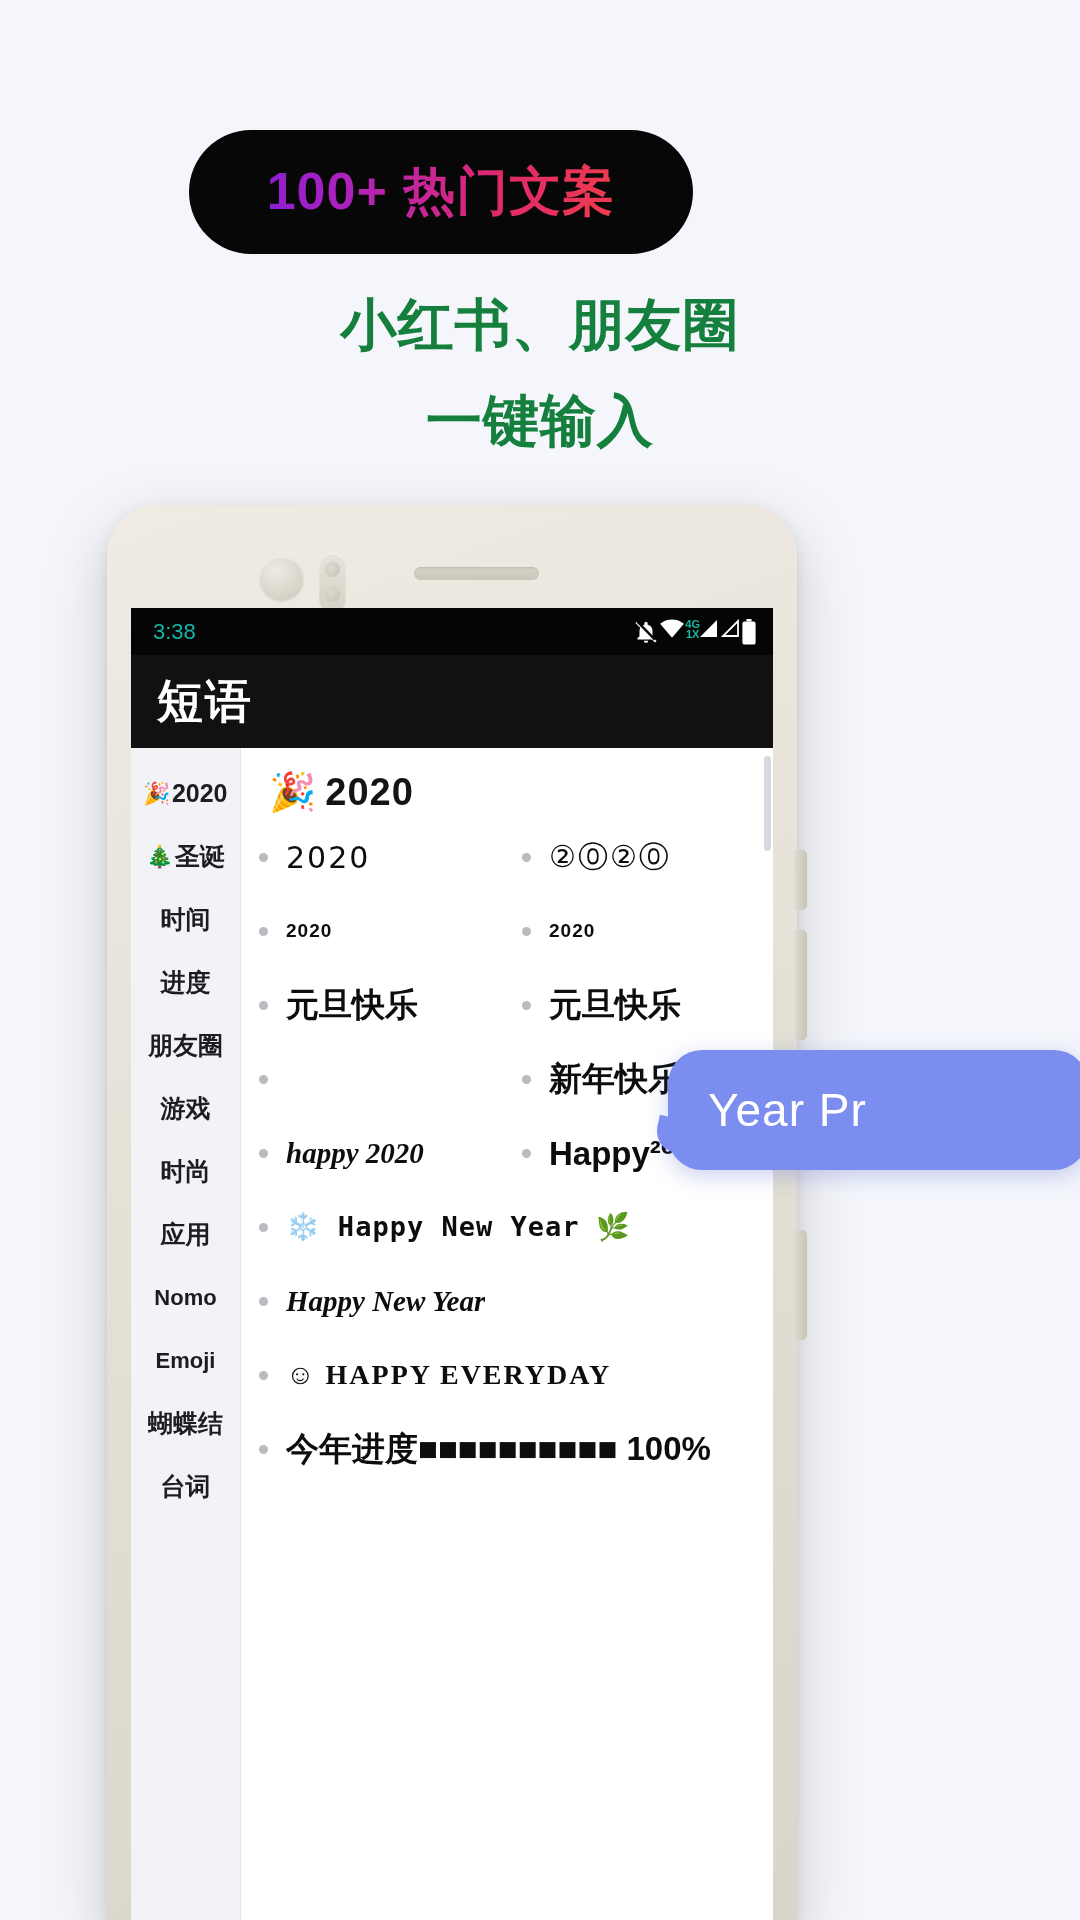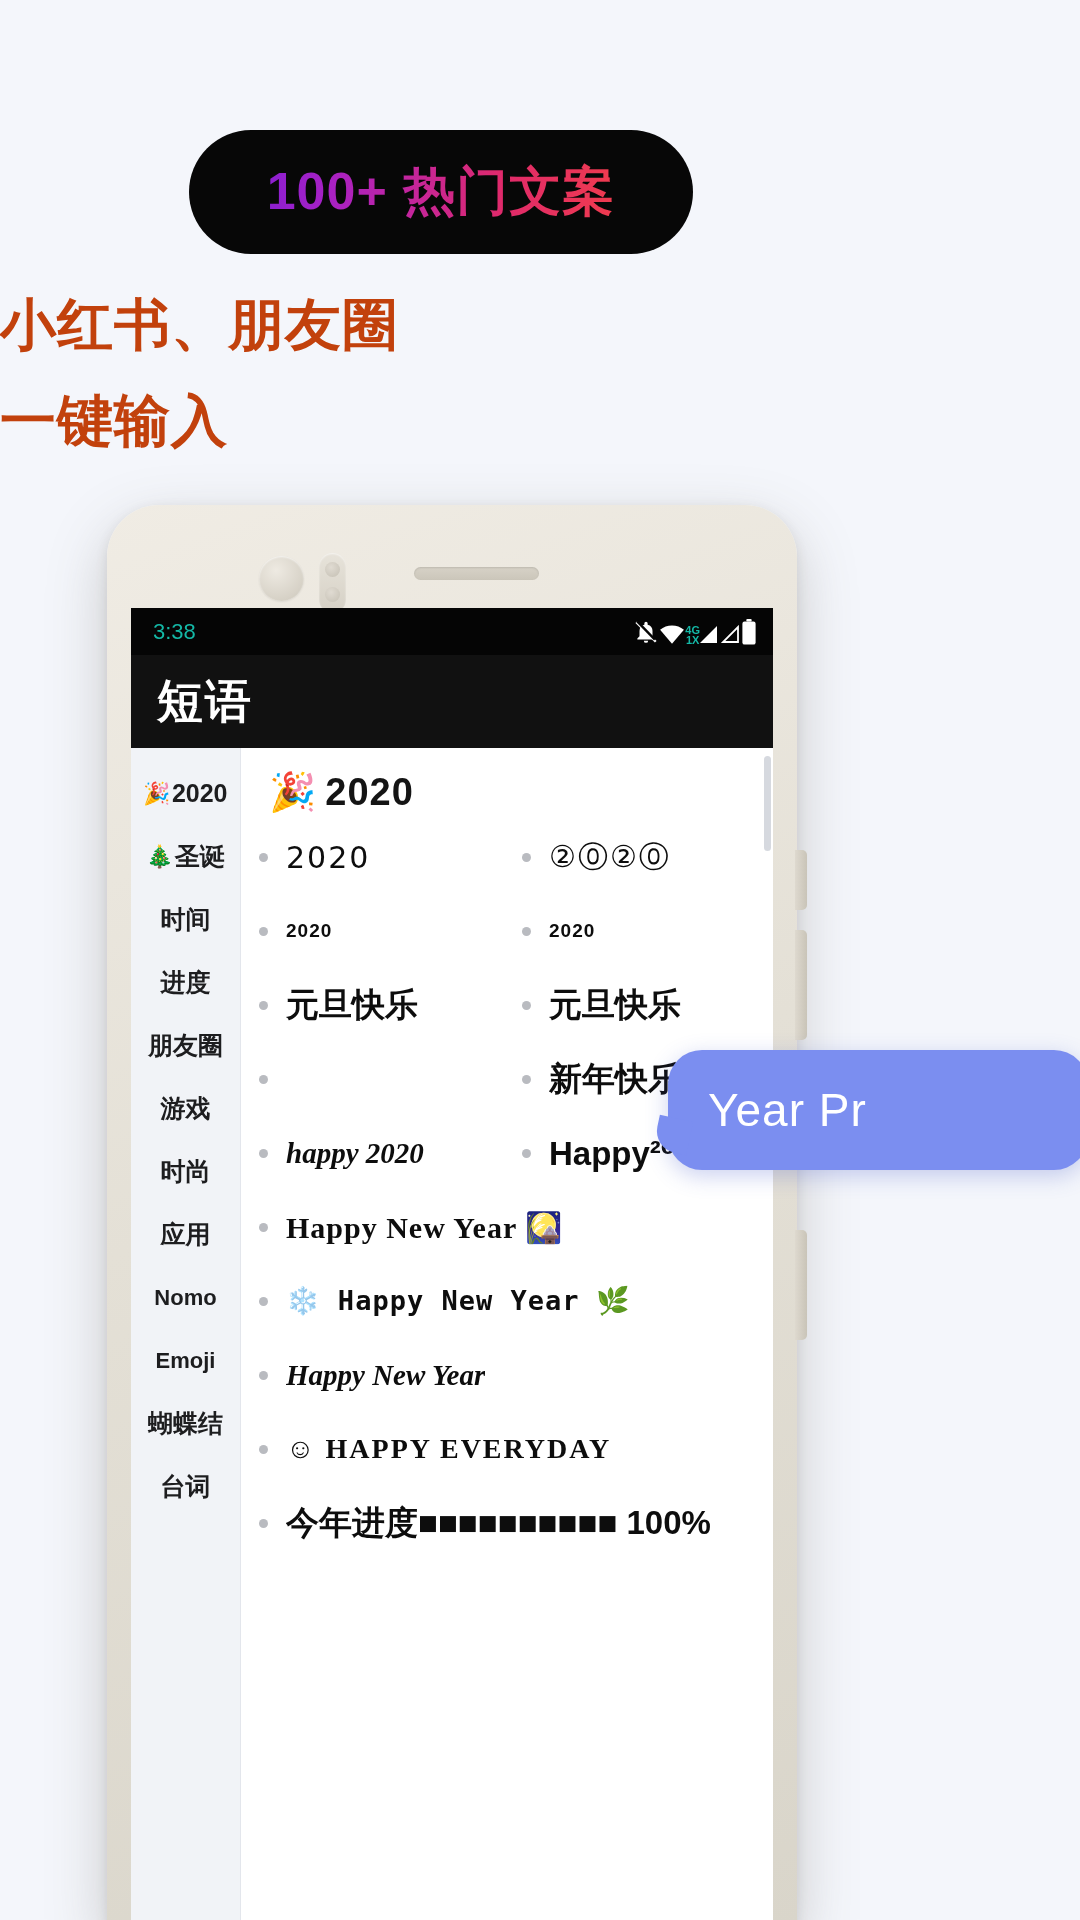--- a/index.html
+++ b/index.html
@@ -23,21 +23,21 @@
     font-size:52px; font-weight:700; letter-spacing:1px;
     background:linear-gradient(90deg,#8c1fd0 0%,#a821c4 18%,#c2259f 40%,#e02a6a 68%,#ef3b4f 100%);
     -webkit-background-clip:text; background-clip:text;
     -webkit-text-fill-color:transparent; color:transparent;
     white-space:nowrap;
   }
 
   
   .headline {
     position:absolute; left:0; top:292px; width:1080px;
-    text-align:left; color:#c2410c;
+    text-align:center; color:#15803d;
     font-size:56px; font-weight:700; line-height:1.18;
     letter-spacing:1px;
   }
   .headline .l2 { display:block;margin-top:30px; }
 
   
   .phone {
     position:absolute; left:107px; top:505px;
     width:690px; height:1420px;
     background:linear-gradient(160deg,#f0ece4 0%,#e4e0d6 45%,#d9d5ca 100%);
@@ -86,21 +86,21 @@
     width:642px; height:1320px;
     background:#ffffff; overflow:hidden;
   }
 
   .statusbar {
     height:47px; background:#050505; color:#14b8a6;
     display:flex; align-items:center; padding:0 16px 0 22px;
     font-size:22px; font-weight:500;
   }
   .sb-spacer { flex:1; }
-  .sb-icons { display:flex; align-items:flex-end; }
+  .sb-icons { display:flex; align-items:flex-start; }
   .sb-icons svg { display:block; }
   .net-label { font-size:11px; line-height:10px; text-align:center; font-weight:700; margin-right:-3px; }
 
   .appbar {
     height:93px; background:#111111; color:#fff;
     display:flex; align-items:center; padding-left:26px;
     font-size:46px; font-weight:700; letter-spacing:2px;
   }
 
   .body-area { display:flex; height:1180px; background:#fff; position:relative; }
@@ -336,24 +336,20 @@
               <div class="row">
                 <span class="dot"></span>
                 <span class="txt t-bold">Happy²⁰²⁰</span>
               </div>
             </div>
           </div>
 
           <div class="full-row">
             <div class="row">
               <span class="dot"></span>
-              <span class="txt t-serif">Happy New Year 🎑</span>
-            </div>
-            <div class="row">
-              <span class="dot"></span>
               <span class="txt t-mono">❄️ Happy New Year 🌿</span>
             </div>
             <div class="row">
               <span class="dot"></span>
               <span class="txt t-script">Happy New Year</span>
             </div>
             <div class="row">
               <span class="dot"></span>
               <span class="txt t-caps">☺ HAPPY EVERYDAY</span>
             </div>

